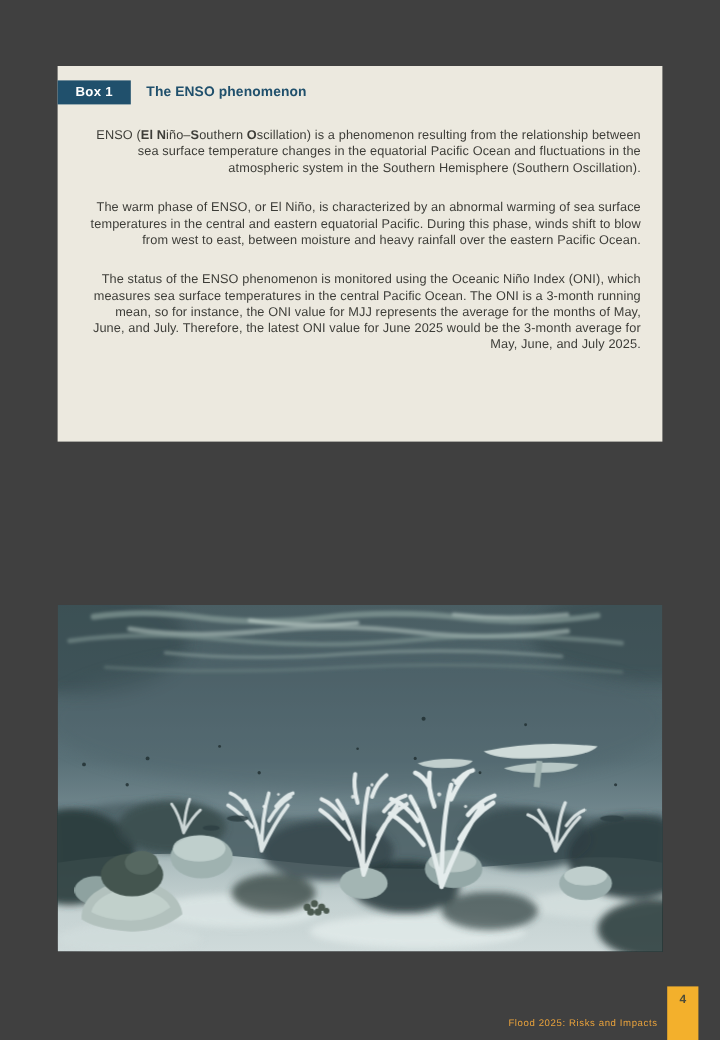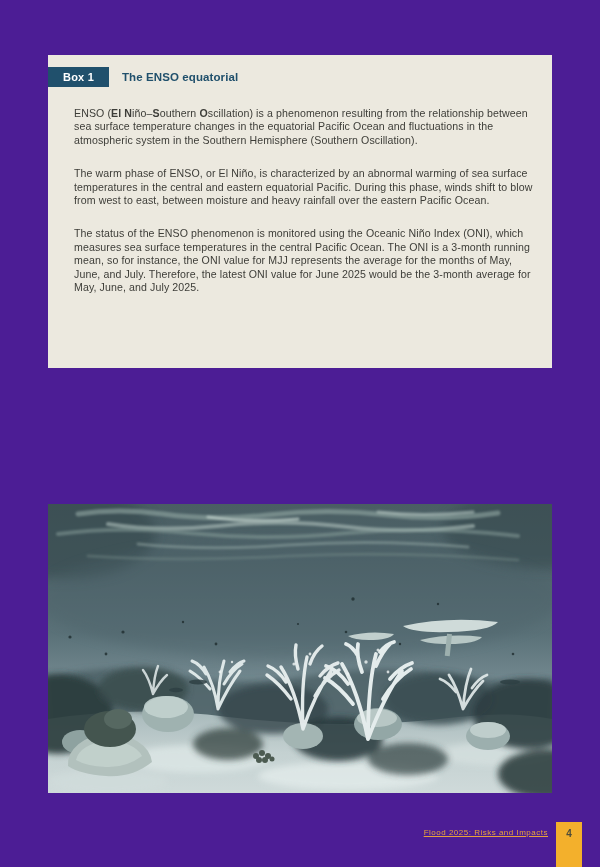--- a/index.html
+++ b/index.html
@@ -5,21 +5,21 @@
   * { margin: 0; padding: 0; box-sizing: border-box; }
   html, body {
     width: 600px; height: 867px;
     background: #ffffff;
     font-family: "Liberation Sans", sans-serif;
     overflow: hidden;
   }
   .page {
     position: relative;
     width: 600px; height: 867px;
-    background: #4c1d95;
+    background: #404040;
   }
 
   
   .info-box {
     position: absolute;
     left: 48px; top: 55px;
     width: 504px; height: 313px;
     background: #ECE9DF;
   }
   .box-header {
@@ -37,20 +37,21 @@
   }
   .box-title {
     color: #20506C;
     font-weight: bold;
     font-size: 11.5px;
     margin-left: 13px;
     letter-spacing: 0.1px;
   }
   .box-body {
     padding: 20px 18px 0 26px;
+    text-align: right;
   }
   .box-body p {
     font-size: 10.6px;
     line-height: 13.4px;
     color: #3D3D38;
     margin-bottom: 20px;
     letter-spacing: 0.1px;
   }
   .box-body p b { font-weight: bold; }
 
@@ -59,26 +60,25 @@
     position: absolute;
     left: 48px; top: 504px;
     width: 504px; height: 289px;
     overflow: hidden;
   }
   .photo svg { display: block; }
 
   
   .footer-title {
     position: absolute;
-    top: 828px;
+    top: 848px;
     right: 52px;
     font-size: 8px;
     letter-spacing: 0.5px;
     color: #E9A23B;
-    text-decoration: underline;
   }
   .page-number-box {
     position: absolute;
     left: 556px; top: 822px;
     width: 26px; height: 45px;
     background: #F3B02C;
     text-align: center;
   }
   .page-number-box span {
     display: inline-block;
@@ -89,21 +89,21 @@
   }
 </style>
 </head>
 <body>
 
 <div class="page">
 
   <div class="info-box">
     <div class="box-header">
       <div class="box-label">Box 1</div>
-      <div class="box-title">The ENSO equatorial</div>
+      <div class="box-title">The ENSO phenomenon</div>
     </div>
     <div class="box-body">
       <p><span>ENSO (</span><b>El N</b><span>iño–</span><b>S</b><span>outhern </span><b>O</b><span>scillation) is a phenomenon resulting from the relationship between sea surface temperature changes in the equatorial Pacific Ocean and fluctuations in the atmospheric system in the Southern Hemisphere (Southern Oscillation).</span></p>
       <p>The warm phase of ENSO, or El Niño, is characterized by an abnormal warming of sea surface temperatures in the central and eastern equatorial Pacific. During this phase, winds shift to blow from west to east, between moisture and heavy rainfall over the eastern Pacific Ocean.</p>
       <p>The status of the ENSO phenomenon is monitored using the Oceanic Niño Index (ONI), which measures sea surface temperatures in the central Pacific Ocean. The ONI is a 3-month running mean, so for instance, the ONI value for MJJ represents the average for the months of May, June, and July. Therefore, the latest ONI value for June 2025 would be the 3-month average for May, June, and July 2025.</p>
     </div>
   </div>
 
   <div class="photo" aria-label="Underwater photograph of a bleached coral reef: pale white branching corals and boulder corals on a sandy sea floor beneath grey-teal water with surface ripples">
     <svg width="504" height="289" viewBox="0 0 504 289" xmlns="http://www.w3.org/2000/svg">

